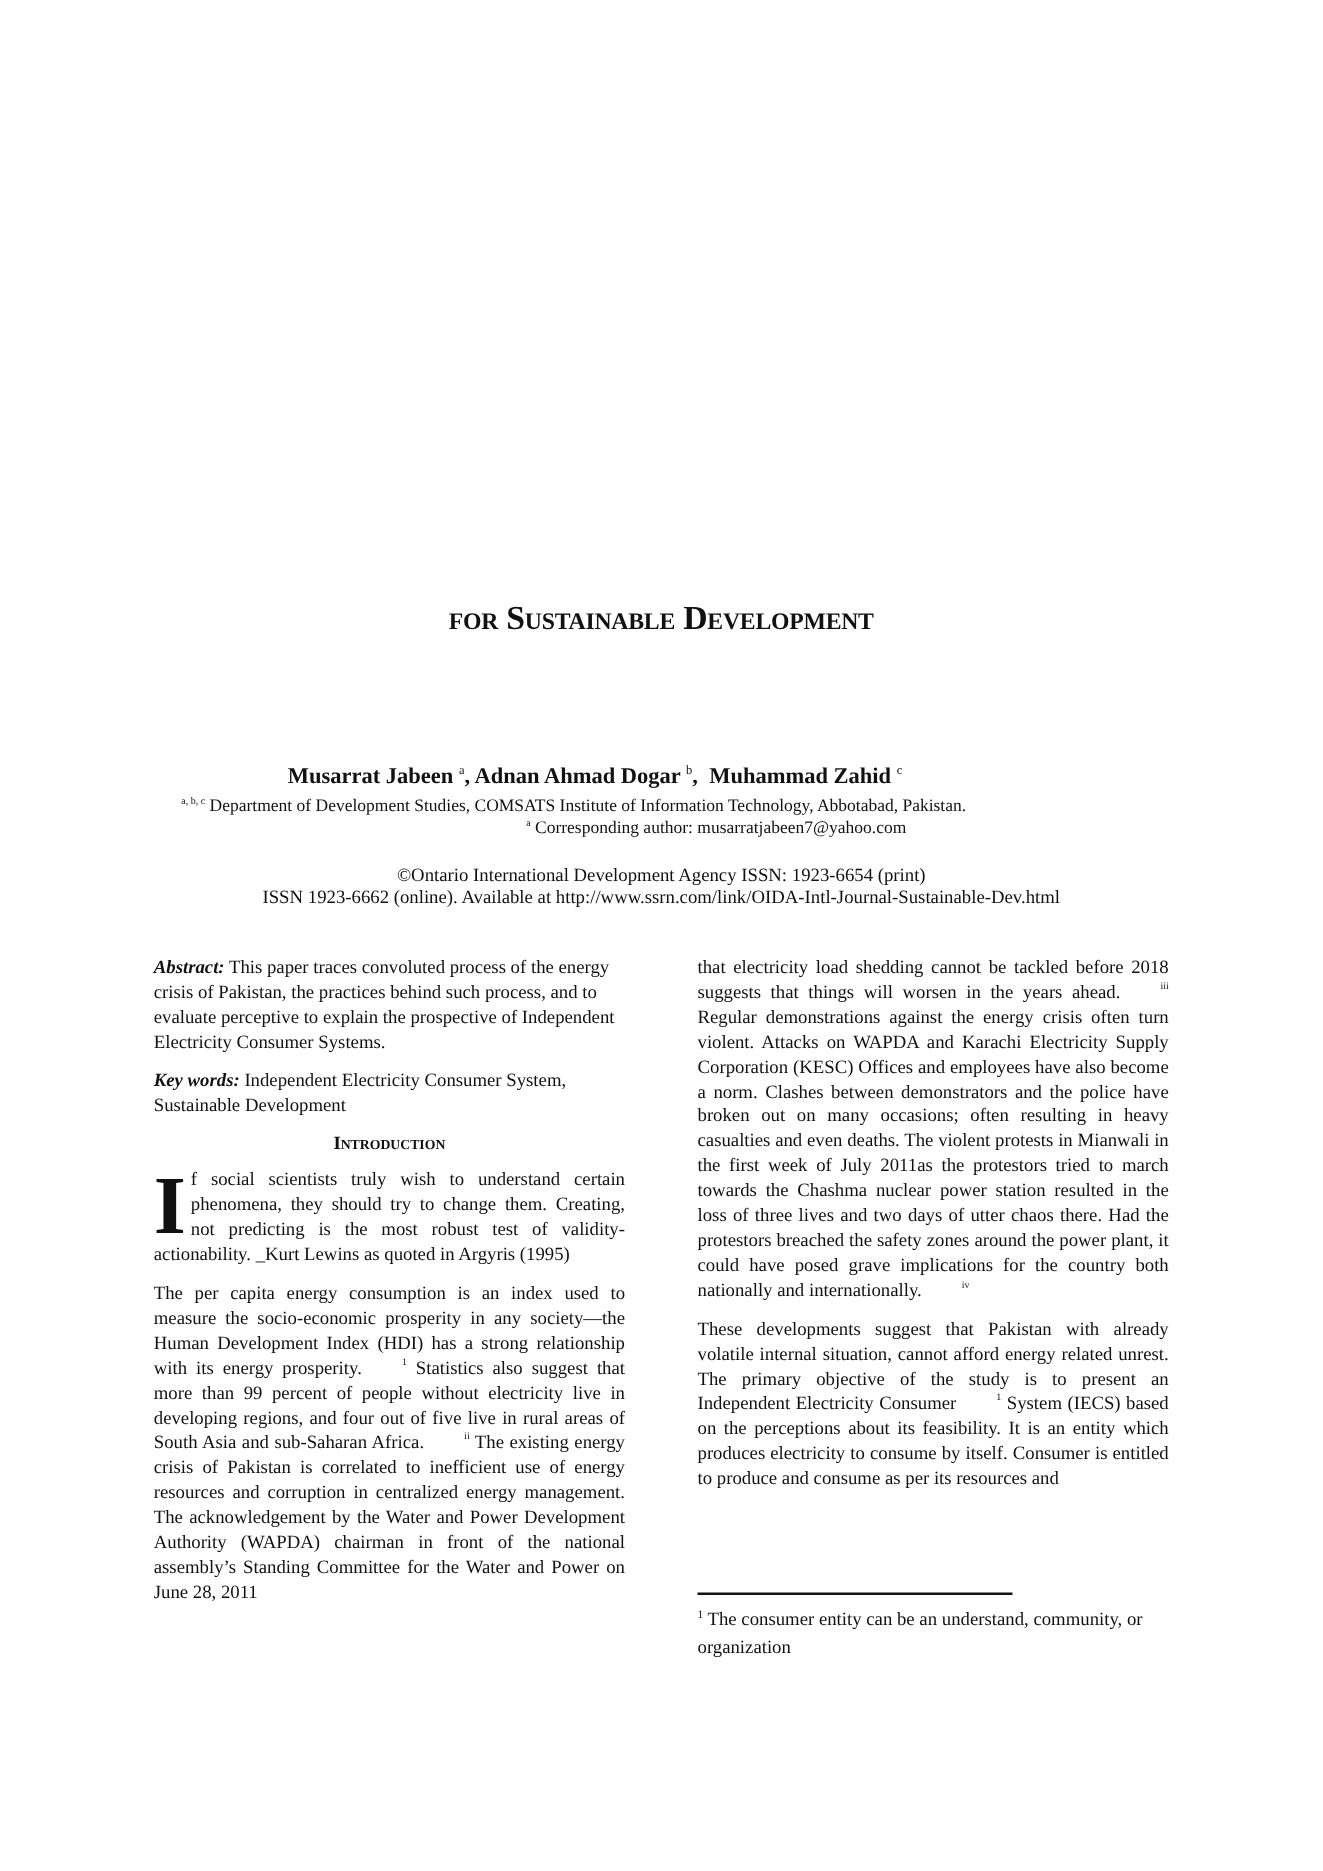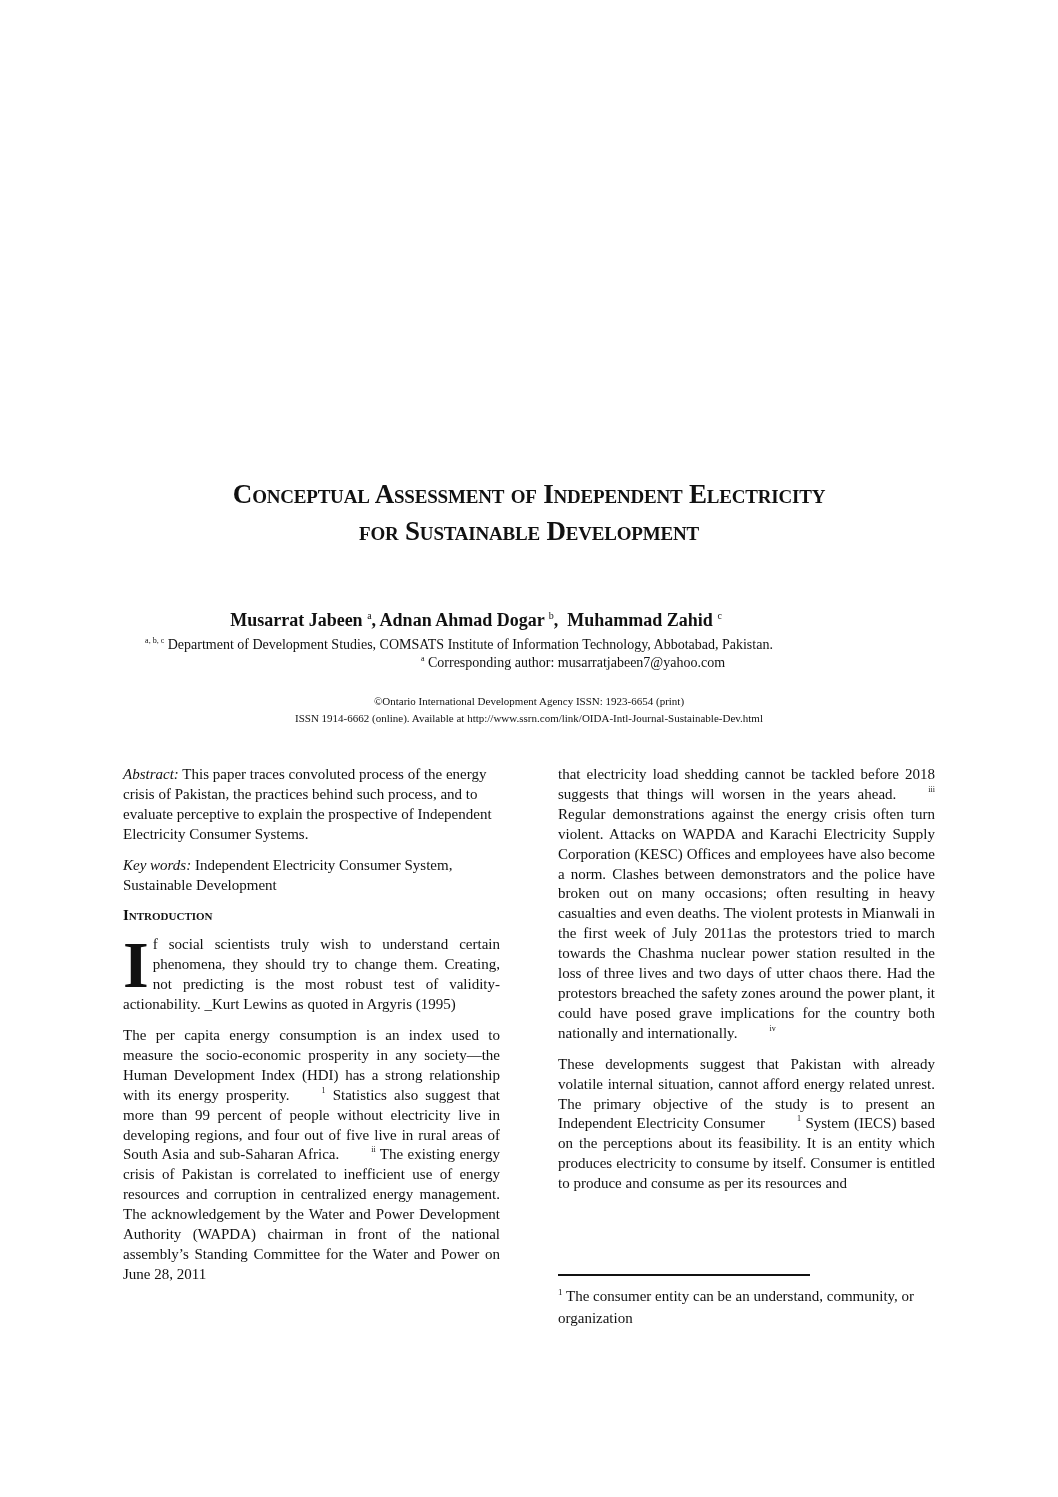--- a/index.html
+++ b/index.html
@@ -8,39 +8,38 @@
     .title { position: absolute; left: 0; width: 1058px; top: 476px; text-align: center;
              font-weight: bold; font-size: 27px; line-height: 37px; letter-spacing: -0.2px; }
     .title .line { display: block; font-variant: small-caps; }
     .authors { position: absolute; left: 0; width: 952px; top: 610px; text-align: center;
                font-weight: bold; font-size: 18px; }
     .authors sup { font-size: 10px; font-weight: normal; }
     .affil { position: absolute; left: 0; width: 918px; top: 636px; text-align: center; font-size: 14px; }
     .affil sup { font-size: 8px; }
     .corr { position: absolute; left: 0; width: 1058px; top: 654px; text-align: center; font-size: 14px; padding-left: 44px; }
     .corr sup { font-size: 8px; }
-    .pubinfo { position: absolute; left: 0; width: 1058px; top: 693px; text-align: center; font-size: 11px; line-height: 17px; }
+    .pubinfo { position: absolute; left: 0; width: 1058px; top: 693px; text-align: center; font-size: 15px; line-height: 17px; }
     .col { position: absolute; width: 377px; font-size: 15px; line-height: 19.9px; text-align: justify; }
     .col p { margin: 0 0 11px 0; }
     .colL { left: 123px; top: 765px; }
     .colR { left: 558px; top: 765px; }
     .abstract { text-align: left !important; }
-    .lbl { font-weight: normal; font-style: italic; }
-    .sechead { font-weight: bold; font-variant: small-caps; font-size: 15px; margin: 0 0 9px 0; }
+    .lbl { font-weight: bold; font-style: italic; }
+    .sechead { text-align: center; font-weight: bold; font-variant: small-caps; font-size: 15px; margin: 0 0 9px 0; }
     .dropcap { float: left; font-size: 66px; line-height: 54px; font-weight: bold; margin: 3px 4px 0 0; height: 56px; }
     sup.fn { font-size: 8px; vertical-align: 7px; line-height: 0; padding-left: 32px; }
     .fnrule { position: absolute; left: 558px; top: 1274px; width: 252px; height: 2px; background: #111; }
     .footnote { position: absolute; left: 558px; top: 1285px; width: 377px; font-size: 15px; line-height: 22px; }
     .footnote sup { font-size: 9px; vertical-align: 6px; line-height: 0; }
   </style>
 </head>
 <body>
 
 <div class="title">
-  <span class="line">Conceptual Assessment of Independent Electricity</span>
   <span class="line">for Sustainable Development</span>
 </div>
 
 <div class="authors">
   <span>Musarrat Jabeen</span>
   <sup>a</sup><span>, </span>
   <span>Adnan Ahmad Dogar</span>
   <sup>b</sup><span>,&nbsp; </span>
   <span>Muhammad Zahid</span>
   <sup>c</sup>
@@ -51,21 +50,21 @@
   <span>Department of Development Studies, COMSATS Institute of Information Technology, Abbotabad, Pakistan.</span>
 </div>
 
 <div class="corr">
   <sup>a</sup>
   <span>Corresponding author: musarratjabeen7@yahoo.com</span>
 </div>
 
 <div class="pubinfo">
   <div>©Ontario International Development Agency ISSN: 1923-6654 (print)</div>
-  <div>ISSN 1914-6662 (online). Available at http://www.ssrn.com/link/OIDA-Intl-Journal-Sustainable-Dev.html</div>
+  <div>ISSN 1923-6662 (online). Available at http://www.ssrn.com/link/OIDA-Intl-Journal-Sustainable-Dev.html</div>
 </div>
 
 <div class="col colL">
   <p class="abstract">
     <span class="lbl">Abstract:</span><span> This paper traces convoluted process of the energy crisis of Pakistan, the practices behind such process, and to evaluate perceptive to explain the prospective of Independent Electricity Consumer Systems.</span>
   </p>
   <p class="abstract">
     <span class="lbl">Key words:</span><span> Independent Electricity Consumer System, Sustainable Development</span>
   </p>
   <div class="sechead">Introduction</div>

